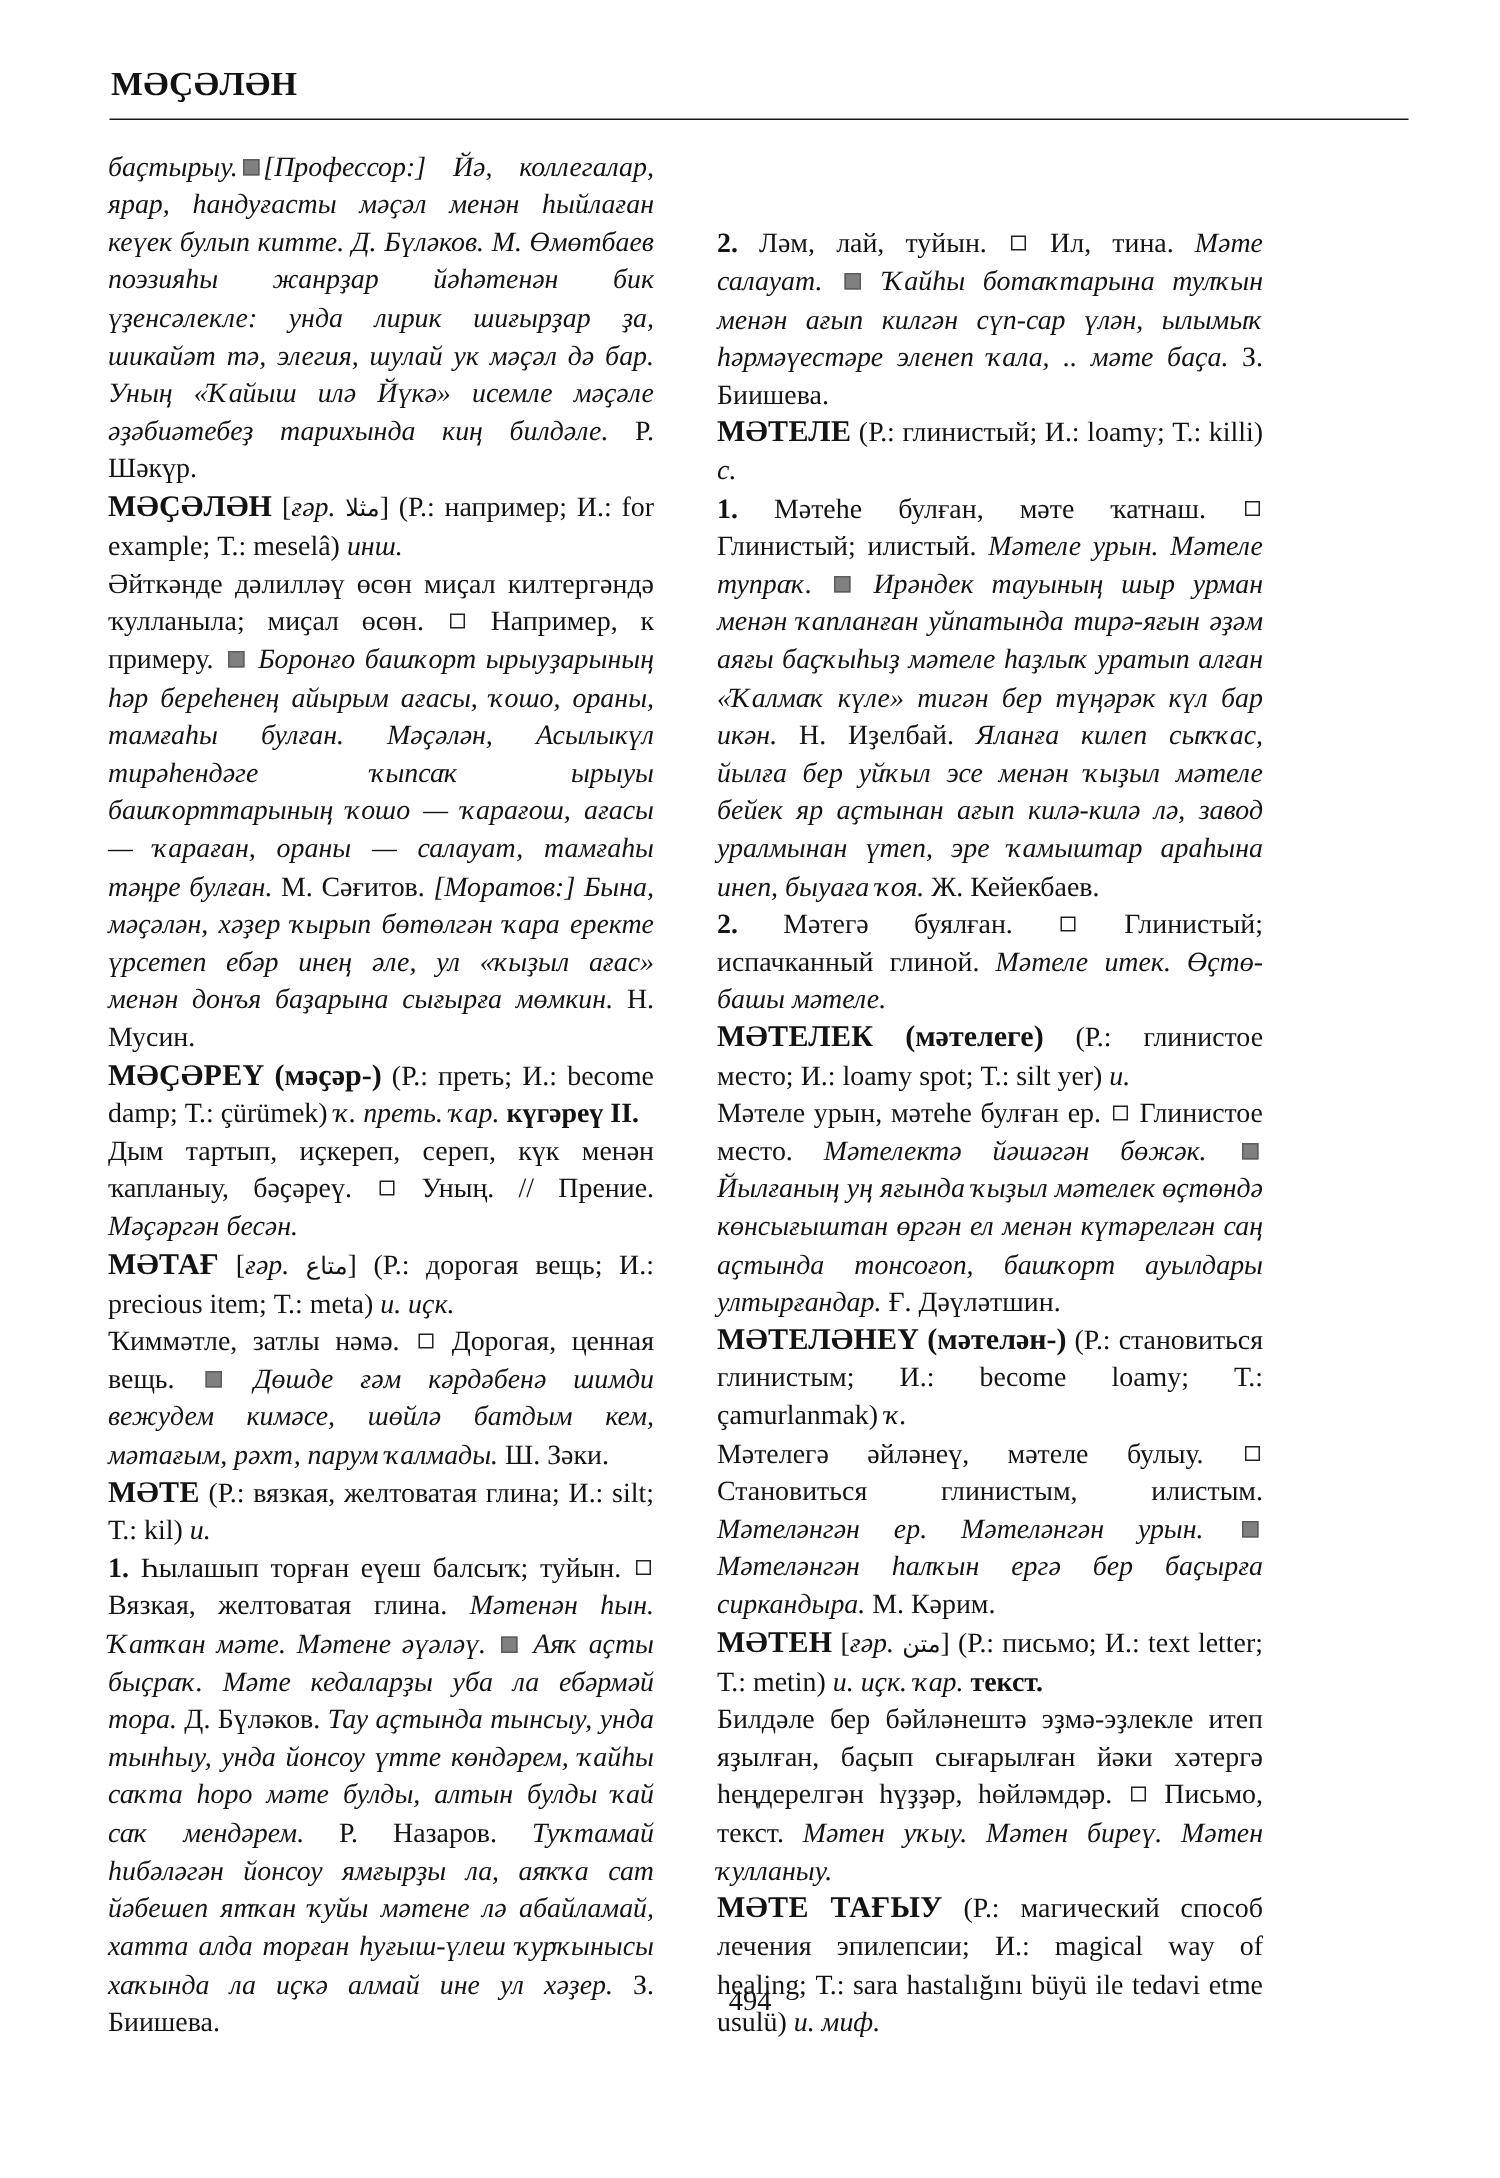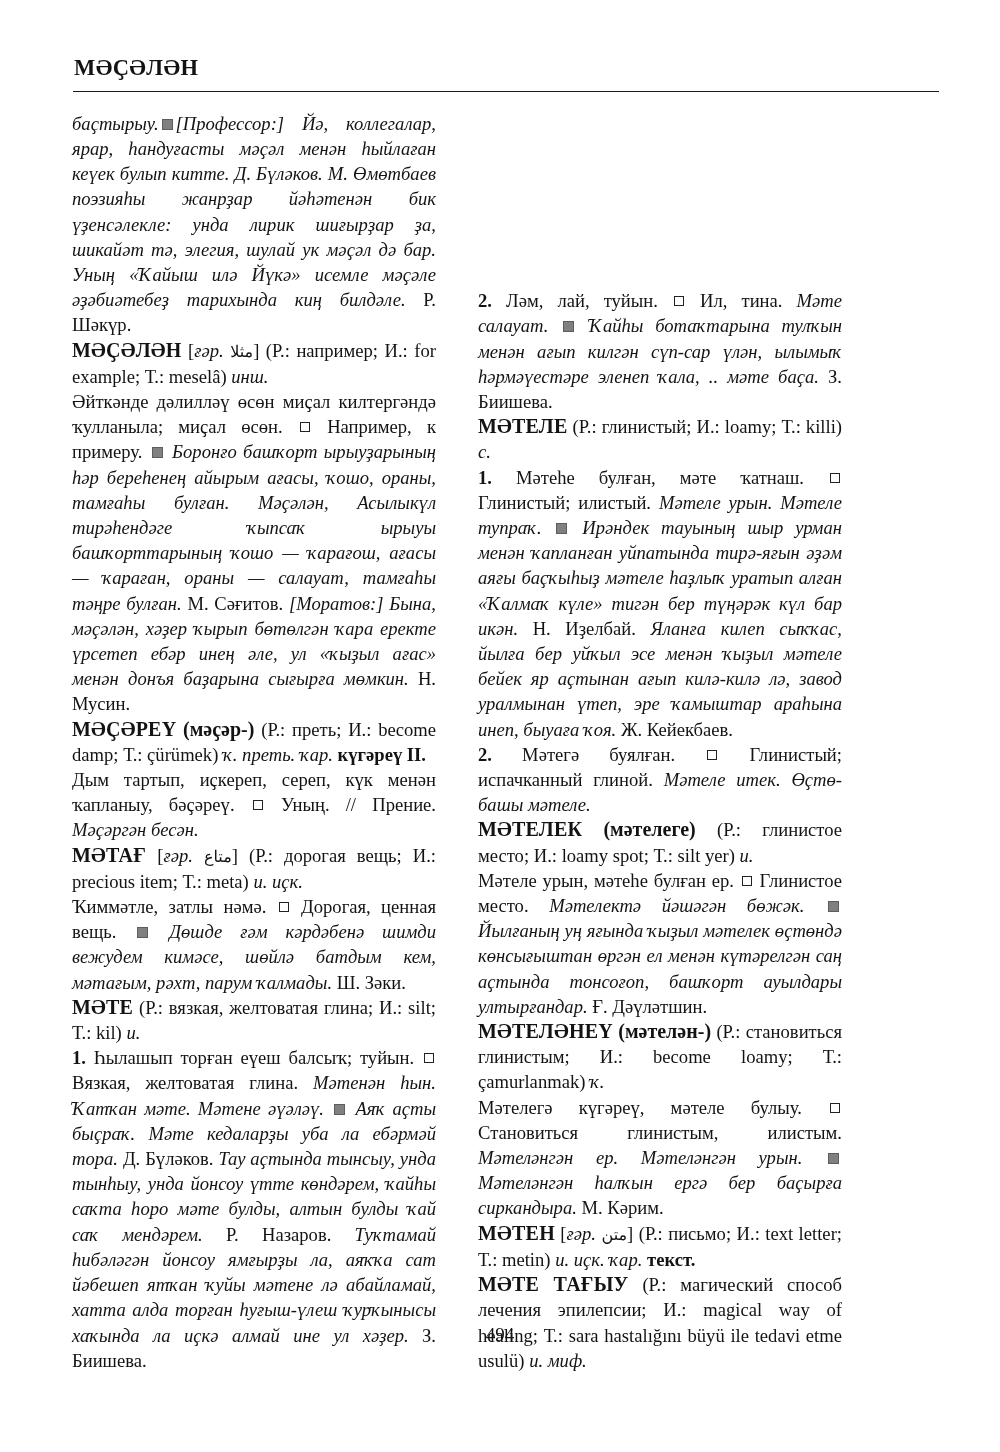--- a/index.html
+++ b/index.html
@@ -16,21 +16,21 @@
     position: relative;
     overflow: hidden;
   }
 
   .page {
     position: absolute;
     left: 0; top: 0;
     width: 904px;
     height: 1452px;
     box-sizing: border-box;
-    padding: 56px 62px 0 72px;
+    padding: 44px 62px 0 72px;
   }
 
   
   .running-head {
     font-size: 22.5px;
     font-weight: bold;
     letter-spacing: 0.4px;
     line-height: 1.1;
     padding-left: 2px;
     font-family: "Liberation Serif", "DejaVu Serif", serif;
@@ -156,24 +156,25 @@
       <p class="entry-block ind"><span class="sensenum">1.</span> <span>Мәтеһе булған, мәте ҡатнаш.</span> <span class="sq-open"></span> <span>Глинистый; илистый.</span> <span class="it">Мәтеле урын. Мәтеле тупраҡ.</span> <span class="sq-fill"></span> <span class="it">Ирәндек тауының шыр урман менән ҡапланған уйпатында тирә-яғын әҙәм аяғы баҫҡыһыҙ мәтеле һаҙлыҡ уратып алған «Ҡалмаҡ күле» тигән бер түңәрәк күл бар икән.</span> <span>Н. Иҙелбай.</span> <span class="it">Яланға килеп сыҡҡас, йылға бер уйҡыл эсе менән ҡыҙыл мәтеле бейек яр аҫтынан ағып килә-килә лә, завод уралмынан үтеп, эре ҡамыштар араһына инеп, быуаға ҡоя.</span> <span>Ж. Кейекбаев.</span></p>
 
       <p class="entry-block ind"><span class="sensenum">2.</span> <span>Мәтегә буялған.</span> <span class="sq-open"></span> <span>Глинистый; испачканный глиной.</span> <span class="it">Мәтеле итек. Өҫтө-башы мәтеле.</span></p>
 
       <p class="entry-block ind"><span class="hw">МӘТЕЛЕК</span> <span class="hw-small">(мәтелеге)</span> (<span>Р.:</span> <span>глинистое место;</span> <span>И.:</span> <span>loamy spot;</span> <span>Т.:</span> <span>silt yer)</span> <span class="it">и.</span></p>
 
       <p class="entry-block ind"><span>Мәтеле урын, мәтеһе булған ер.</span> <span class="sq-open"></span> <span>Глинистое место.</span> <span class="it">Мәтелектә йәшәгән бөжәк.</span> <span class="sq-fill"></span> <span class="it">Йылғаның уң яғында ҡыҙыл мәтелек өҫтөндә көнсығыштан өргән ел менән күтәрелгән саң аҫтында тонсоғоп, башҡорт ауылдары ултырғандар.</span> <span>Ғ. Дәүләтшин.</span></p>
 
       <p class="entry-block ind"><span class="hw">МӘТЕЛӘНЕҮ</span> <span class="hw-small">(мәтелән-)</span> (<span>Р.:</span> <span>становиться глинистым;</span> <span>И.:</span> <span>become loamy;</span> <span>Т.:</span> <span>çamurlanmak)</span> <span class="it">ҡ.</span></p>
 
-      <p class="entry-block ind"><span>Мәтелегә күгәреү, мәтеле булыу.</span> <span class="sq-open"></span> <span>Становиться глинистым, илистым.</span> <span class="it">Мәтеләнгән ер. Мәтеләнгән урын.</span> <span class="sq-fill"></span> <span class="it">Мәтеләнгән һалҡын ергә бер баҫырға сиркандыра.</span> <span>М. Кәрим.</span></p>
+      <p class="entry-block ind"><span>Мәтелегә әйләнеү, мәтеле булыу.</span> <span class="sq-open"></span> <span>Становиться глинистым, илистым.</span> <span class="it">Мәтеләнгән ер. Мәтеләнгән урын.</span> <span class="sq-fill"></span> <span class="it">Мәтеләнгән һалҡын ергә бер баҫырға сиркандыра.</span> <span>М. Кәрим.</span></p>
 
       <p class="entry-block ind"><span class="hw">МӘТЕН</span> [<span class="it">ғәр.</span> <span class="ar">متن</span>] (<span>Р.:</span> <span>письмо;</span> <span>И.:</span> <span>text letter;</span> <span>Т.:</span> <span>metin)</span> <span class="it">и. иҫк. ҡар.</span> <span class="bd">текст.</span></p>
 
+      <p class="entry-block ind"><span>Билдәле бер бәйләнештә эҙмә-эҙлекле итеп яҙылған, баҫып сығарылған йәки хәтергә һеңдерелгән һүҙҙәр, һөйләмдәр.</span> <span class="sq-open"></span> <span>Письмо, текст.</span> <span class="it">Мәтен уҡыу. Мәтен биреү. Мәтен ҡулланыу.</span></p>
 
       <p class="entry-block ind"><span class="hw">МӘТЕ ТАҒЫУ</span> (<span>Р.:</span> <span>магический способ лечения эпилепсии;</span> <span>И.:</span> <span>magical way of healing;</span> <span>Т.:</span> <span>sara hastalığını büyü ile tedavi etme usulü)</span> <span class="it">и. миф.</span></p>
 
     </div>
   </div>
 
   <div class="folio">494</div>
 
 </div>
 

